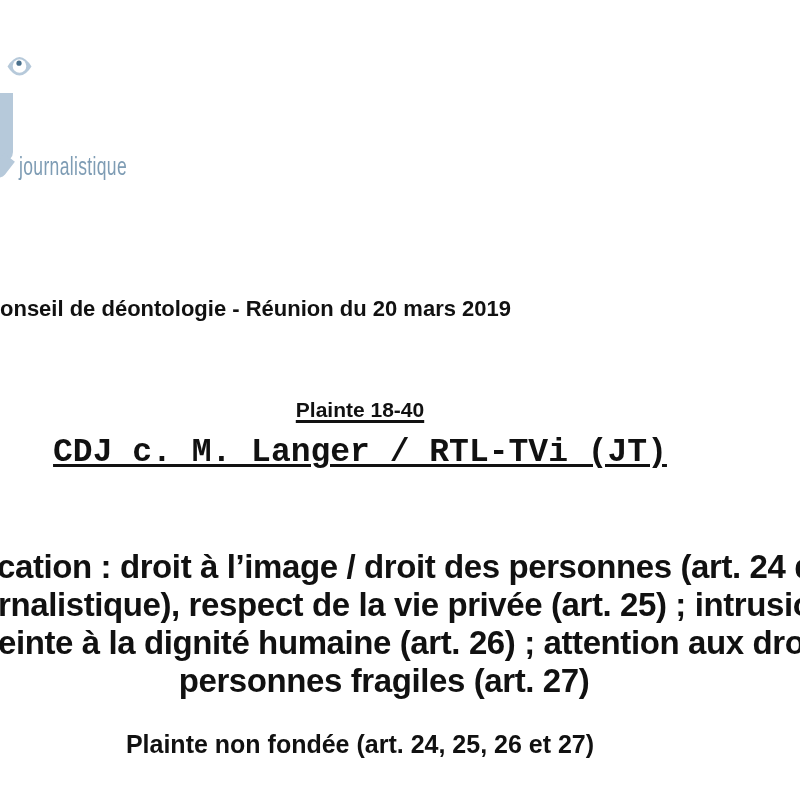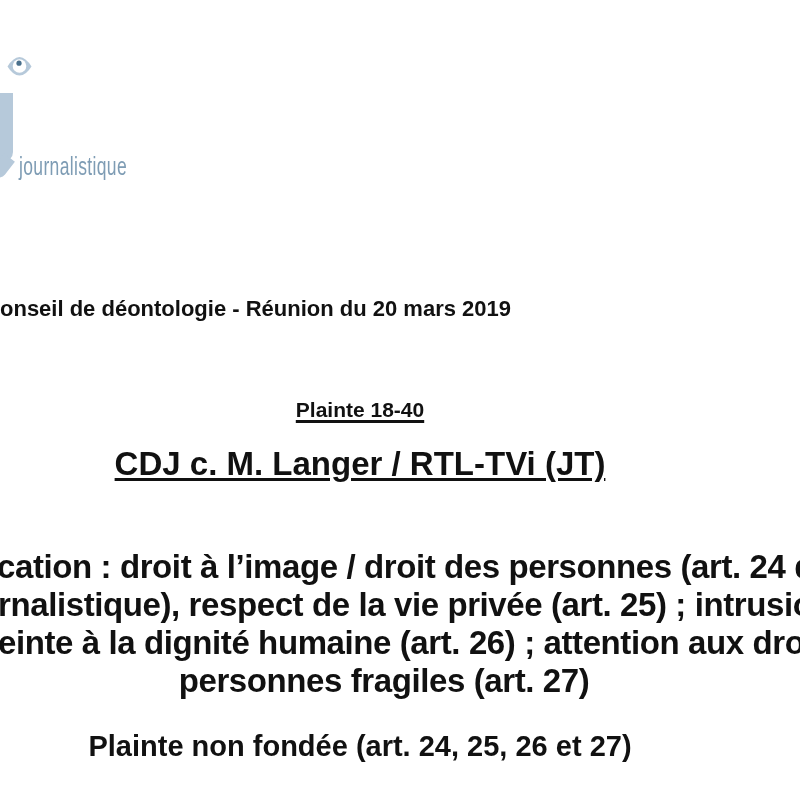--- a/index.html
+++ b/index.html
@@ -45,27 +45,27 @@
     line-height: 1;
   }
   .centered { left: 360px; transform: translateX(-50%); }
   .underlined {
     text-decoration: underline;
     text-decoration-thickness: 3px;
     text-underline-offset: 3px;
   }
   .doc-title   { top: 298px; left: 0px; font-size: 22px; text-align: right; }
   .h-plainte   { top: 367px; font-size: 21px; margin-top: 32px; }
-  .h-case      { top: 447px; font-size: 33px; }
+  .h-case      { top: 436px; font-size: 33px; font-family: Liberation Mono, monospace; }
   .para        { font-size: 33px; letter-spacing: -0.4px; }
   .p1 { top: 550px; left: -3px; }
   .p2 { top: 588px; left: -2px; }
   .p3 { top: 626px; left: -2px; }
   .p4 { top: 664px; margin-left: 24px; }
-  .decision    { top: 732px; font-size: 29px; }
+  .decision    { top: 732px; font-size: 25px; }
 </style>
 </head>
 <body>
 
 <div class="abs eye-icon">
   <svg width="27" height="23" viewBox="0 0 27 23" aria-hidden="true">
     <path d="M1.5,11.5 Q7,2.5 13.5,2 Q20,2.5 25.5,11.5 Q20,20.5 13.5,20.5 Q7,20.5 1.5,11.5 Z" fill="#b6c9da"></path>
     <circle cx="13.5" cy="11" r="6.8" fill="#ffffff"></circle>
     <circle cx="13" cy="8.2" r="2.6" fill="#4a708c"></circle>
   </svg>

